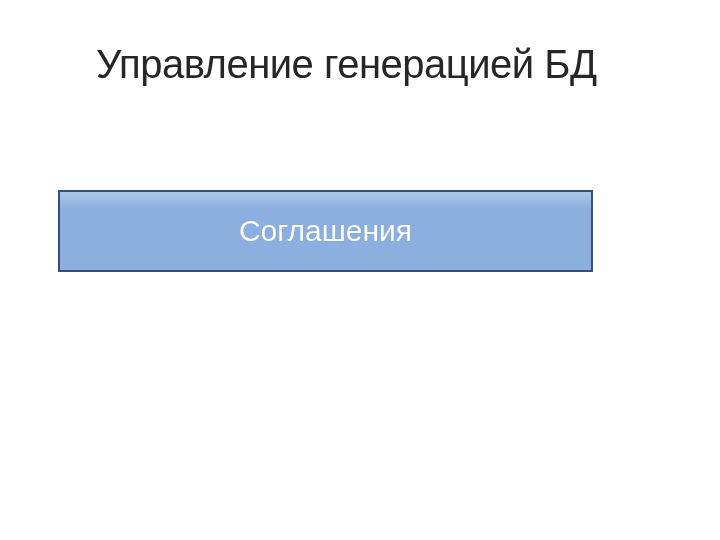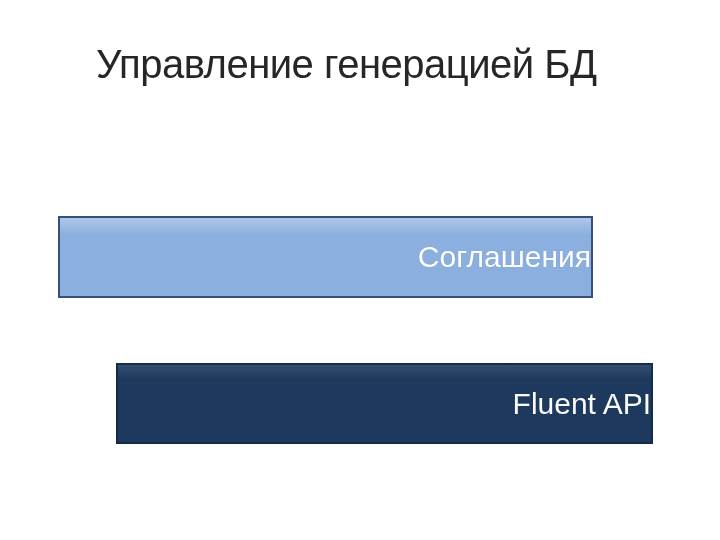--- a/index.html
+++ b/index.html
@@ -23,27 +23,26 @@
     font-size: 40px;
     font-weight: normal;
     letter-spacing: -0.5px;
     color: #262626;
     white-space: nowrap;
   }
   .stack-box {
     position: absolute;
     display: flex;
     align-items: center;
-    justify-content: flex-end;
+    justify-content: center;
     box-sizing: border-box;
     border: 2px solid #35507a;
     font-size: 30px;
     color: #ffffff;
     text-shadow: 0 0 1px rgba(0,0,0,0.15);
-    margin-top: 26px;
   }
   .stack-box--1 {
     left: 58px;
     top: 190px;
     width: 535px;
     height: 82px;
     z-index: 1;
     background-image: linear-gradient(rgba(255,255,255,0.30), rgba(255,255,255,0.0) 22%);
   }
   .stack-box--2 {
@@ -78,19 +77,16 @@
 
 <div class="slide" style="background-color: rgb(255, 255, 255);">
 
   <h1 class="slide-title" style="color: rgb(38, 38, 38);">Управление генерацией БД</h1>
 
   <div class="stack-box stack-box--1" style="background-color: rgb(139, 175, 222); border-color: rgb(53, 80, 122); color: rgb(255, 255, 255);">
     <span class="box-label">Соглашения</span>
   </div>
 
 
-  <div class="stack-box stack-box--3" style="background-color: rgb(29, 58, 94); border-color: rgb(21, 44, 73); color: rgb(250, 250, 250);">
-    <span class="box-label">Fluent API</span>
-  </div>
 
   <div class="page-number" style="color: rgb(127, 127, 127);">10</div>
 
 </div>
 
 </body></html>

